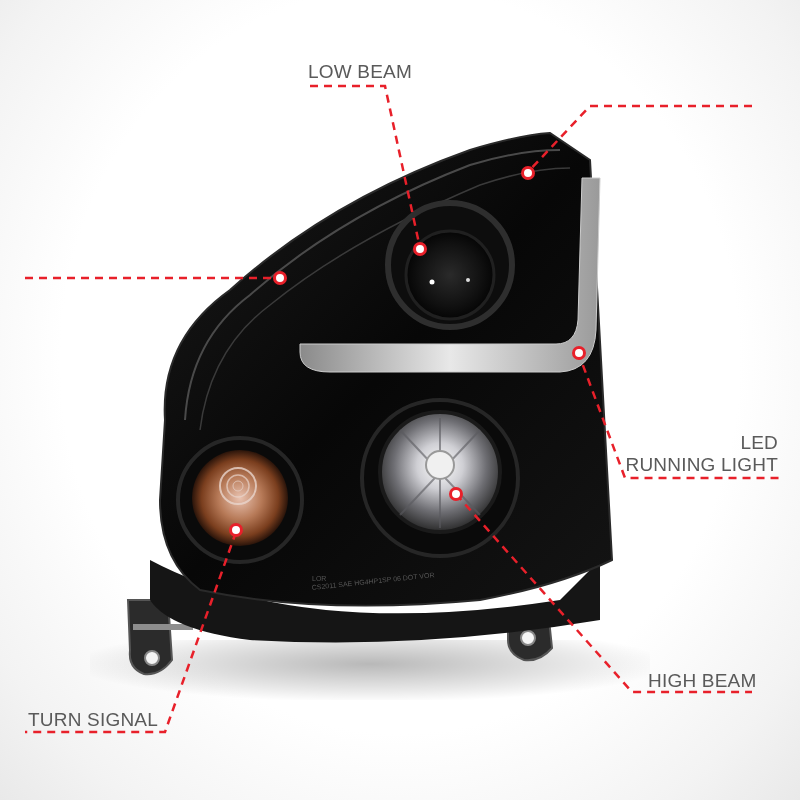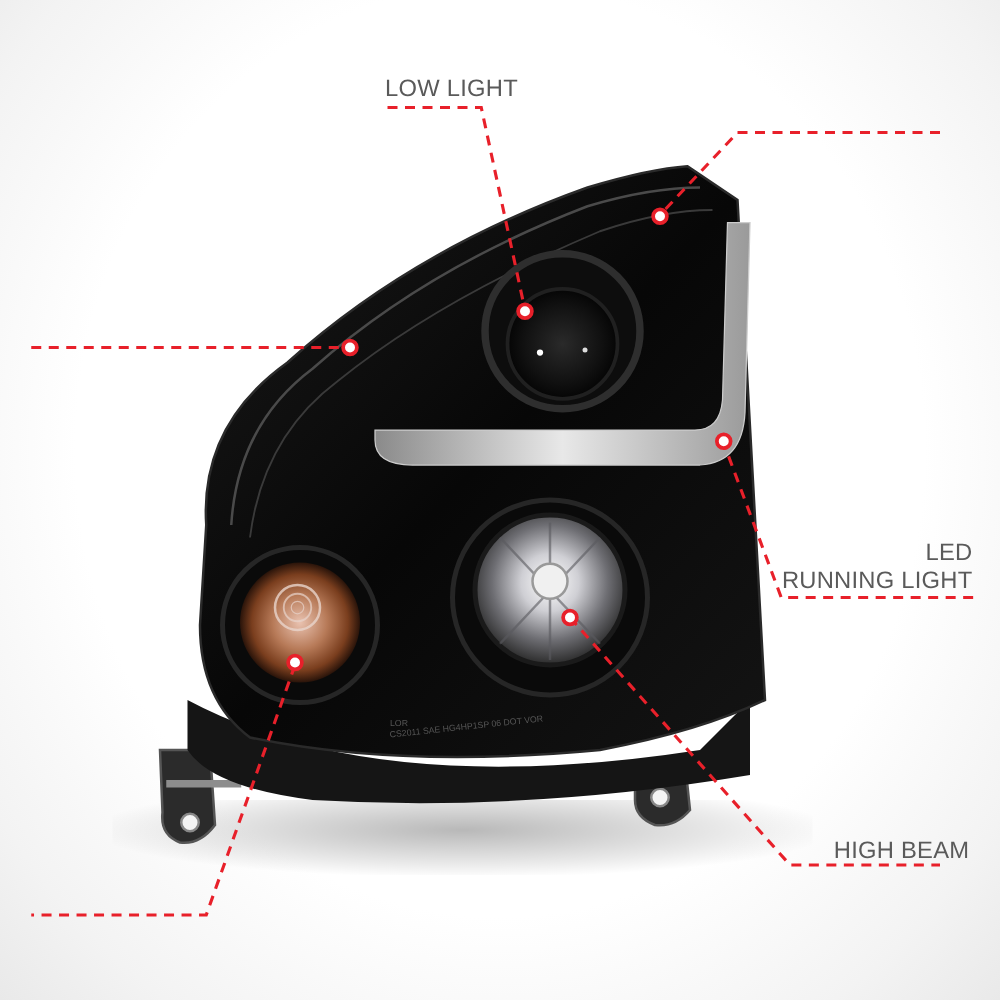--- a/index.html
+++ b/index.html
@@ -120,17 +120,18 @@
     <g fill="#ffffff" stroke="#e8202a" stroke-width="3">
       <circle cx="420" cy="249" r="5.5"></circle>
       <circle cx="528" cy="173" r="5.5"></circle>
       <circle cx="280" cy="278" r="5.5"></circle>
       <circle cx="579" cy="353" r="5.5"></circle>
       <circle cx="456" cy="494" r="5.5"></circle>
       <circle cx="236" cy="530" r="5.5"></circle>
     </g>
   </svg>
 
-  <div class="label" style="left:308px; top:61px;">LOW LIGHT</div>
+  <div class="label" style="left:308px; top:61px;">LOW BEAM</div>
   <div class="label right" style="left:630px; top:432px; width:148px;">LED</div>
   <div class="label right" style="left:600px; top:454px; width:178px;">RUNNING LIGHT</div>
-  <div class="label" style="left:648px; top:670px;margin-left:19px;">HIGH BEAM</div>
+  <div class="label" style="left:648px; top:670px;">HIGH BEAM</div>
+  <div class="label" style="left:28px; top:709px;">TURN SIGNAL</div>
 </div>
 
 </body></html>

